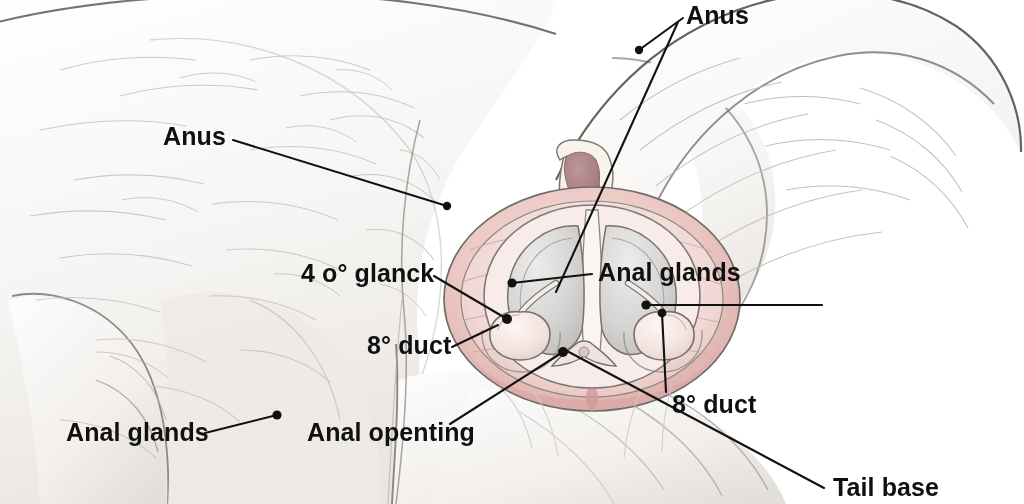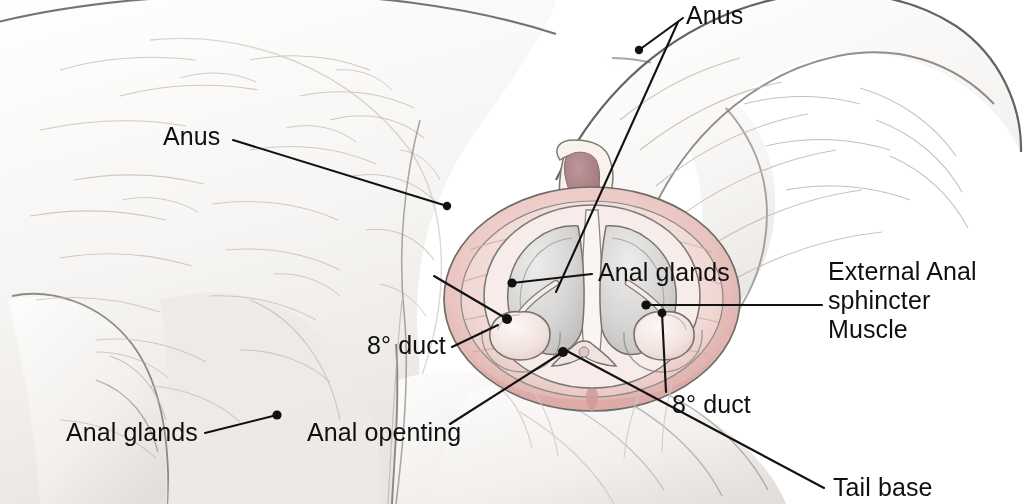--- a/index.html
+++ b/index.html
@@ -7,20 +7,21 @@
   body{
     font-family:"Liberation Sans","DejaVu Sans",sans-serif;
     -webkit-font-smoothing:antialiased;
   }
   #stage{
     position:relative;
     width:1024px;
     height:504px;
     background:#ffffff;
     overflow:hidden;
+    font-weight:bold;
   }
   #art{position:absolute;left:0;top:0;width:1024px;height:504px;}
   .lbl{
     position:absolute;
     color:#101010;
     font-size:25px;
     line-height:29px;
     white-space:pre;
     letter-spacing:.1px;
   }
@@ -336,23 +337,21 @@
         <circle cx="563" cy="352" r="5" fill="#111111" stroke="none"></circle>
       </g>
       <g>
         <line x1="824" y1="488" x2="567" y2="351"></line>
       </g>
     </g>
   </svg>
 
   <div class="lbl" style="left:686px;top:1px;">Anus</div>
   <div class="lbl" style="left:163px;top:122px;">Anus</div>
+  <div class="lbl" style="left:301px;top:259px;">4 o° glanck</div>
   <div class="lbl" style="left:598px;top:258px;">Anal glands</div>
-  <div class="lbl multi" style="left:828px;top:257px;">External Anal
-sphincter
-Muscle</div>
   <div class="lbl" style="left:367px;top:331px;">8° duct</div>
   <div class="lbl" style="left:672px;top:390px;">8° duct</div>
   <div class="lbl" style="left:66px;top:418px;">Anal glands</div>
   <div class="lbl" style="left:307px;top:418px;text-align:center;">Anal openting</div>
   <div class="lbl" style="left:833px;top:473px;text-align:right;">Tail base</div>
 
 </div>
 
 </body></html>

